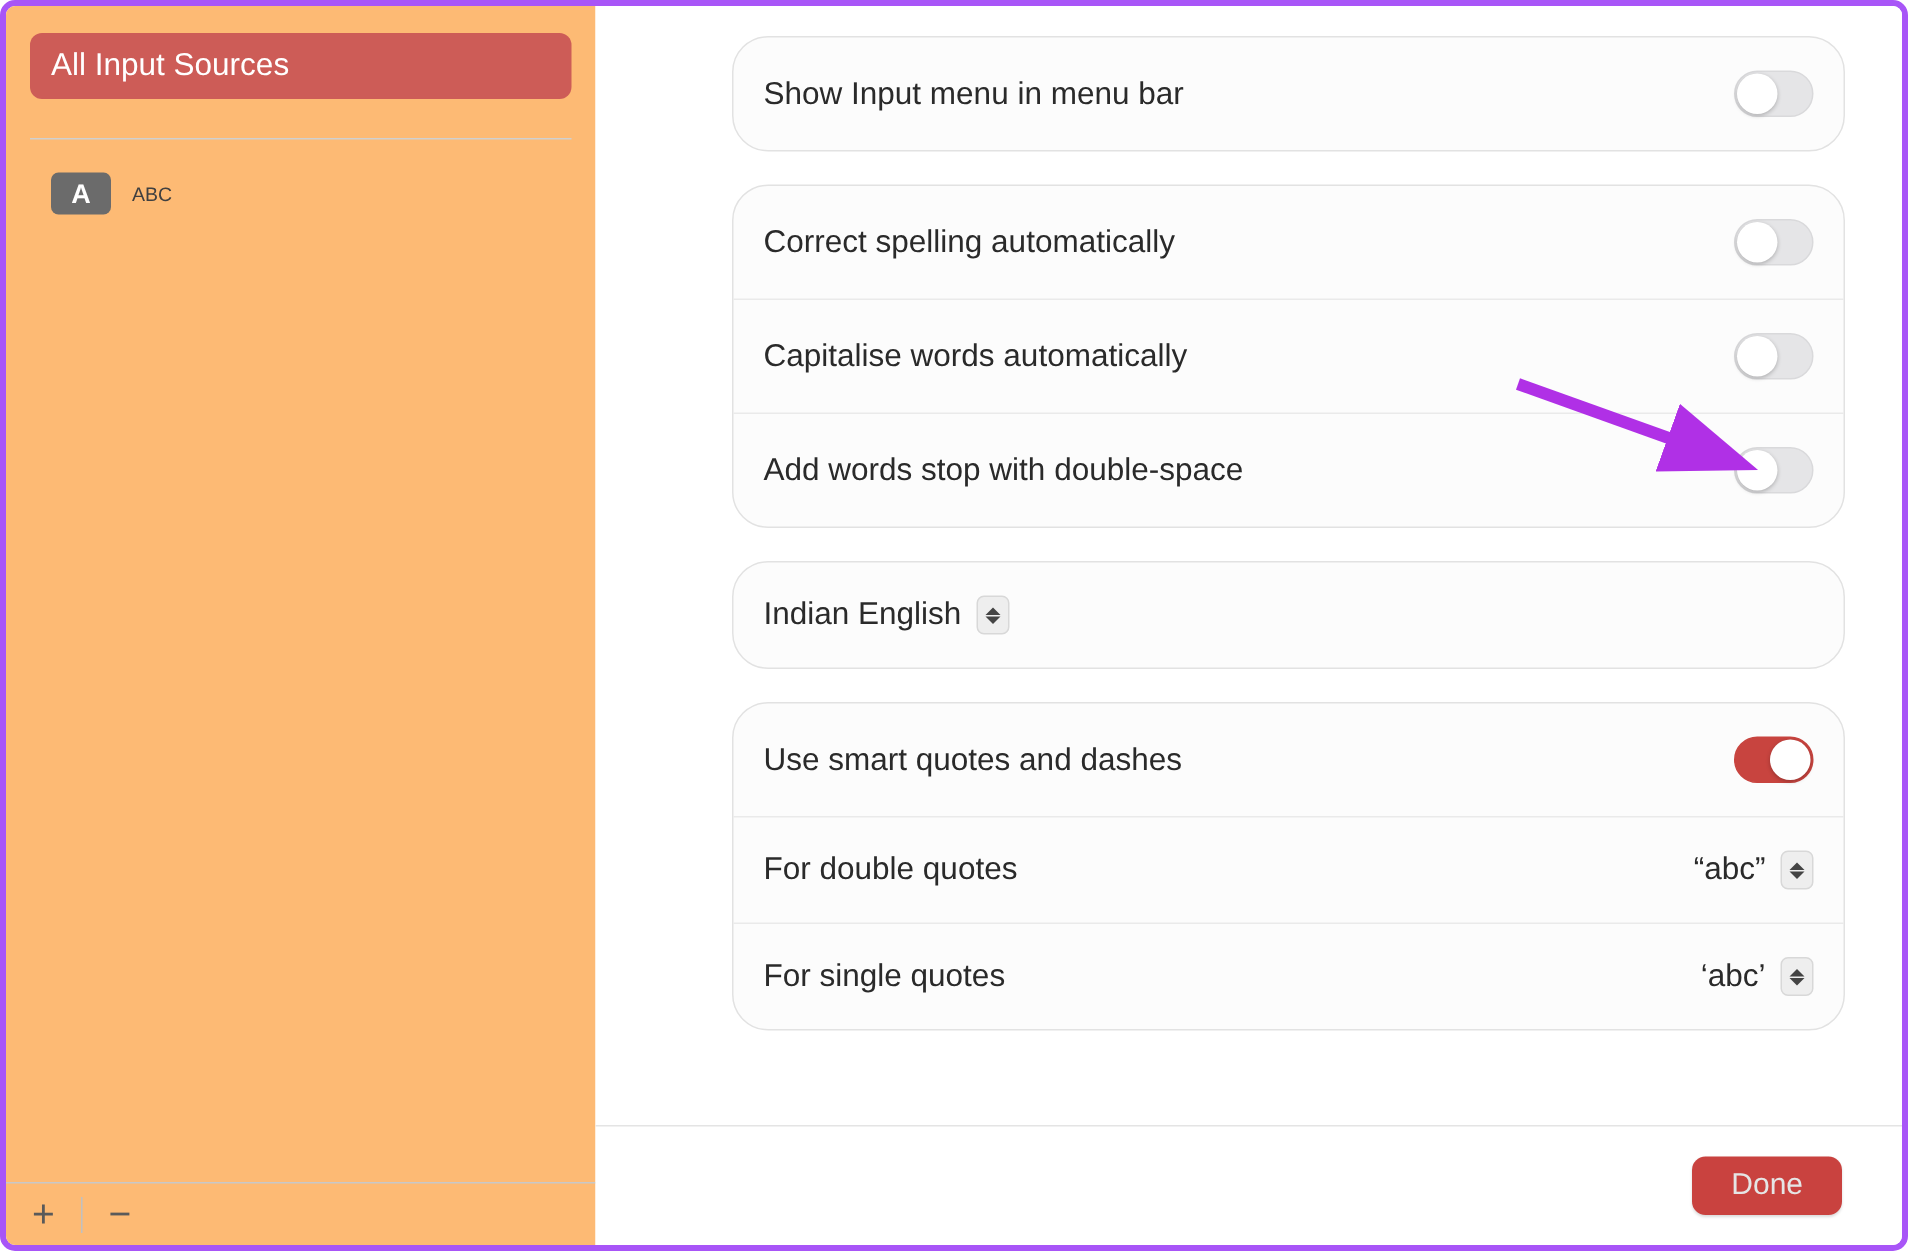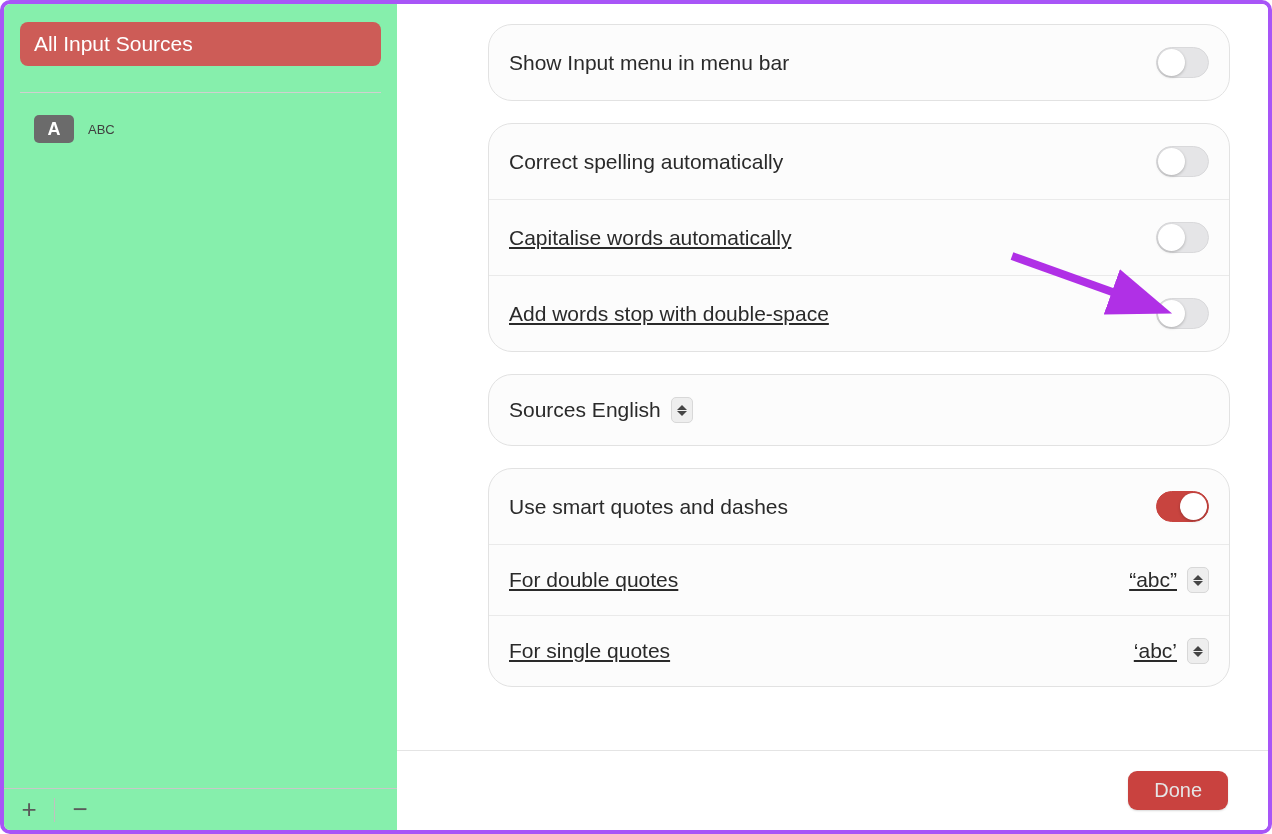--- a/index.html
+++ b/index.html
@@ -22,21 +22,21 @@
       border-radius: 10px;
       width: 100%;
       height: 100%;
       display: flex;
       overflow: hidden;
     }
 
     
     .sidebar {
       width: 393px;
-      background: #86efac;
+      background: #fdba74;
       display: flex;
       flex-direction: column;
       position: relative;
     }
 
     .sidebar-top {
       padding: 18px 16px 0 16px;
       flex: 1;
     }
 
@@ -145,21 +145,20 @@
       display: flex;
       align-items: center;
       justify-content: space-between;
       padding: 22px 20px;
       font-size: 21px;
       color: #2a2a2a;
     }
 
     .settings-row + .settings-row {
       border-top: 1px solid #eaeaea;
-      text-decoration: underline;
     }
 
     .row-label {
       flex: 1;
     }
 
     
     .toggle {
       width: 53px;
       height: 31px;
@@ -314,21 +313,21 @@
           <span class="row-label">Add words stop with double-space</span>
           <div class="toggle">
             <div class="toggle-knob"></div>
           </div>
         </div>
       </div>
 
       <div class="settings-group">
         <div class="settings-row">
           <div class="dropdown-value">
-            <span>Sources English</span>
+            <span>Indian English</span>
             <span class="stepper-icon"></span>
           </div>
         </div>
       </div>
 
       <div class="settings-group">
         <div class="settings-row">
           <span class="row-label">Use smart quotes and dashes</span>
           <div class="toggle on">
             <div class="toggle-knob"></div>

